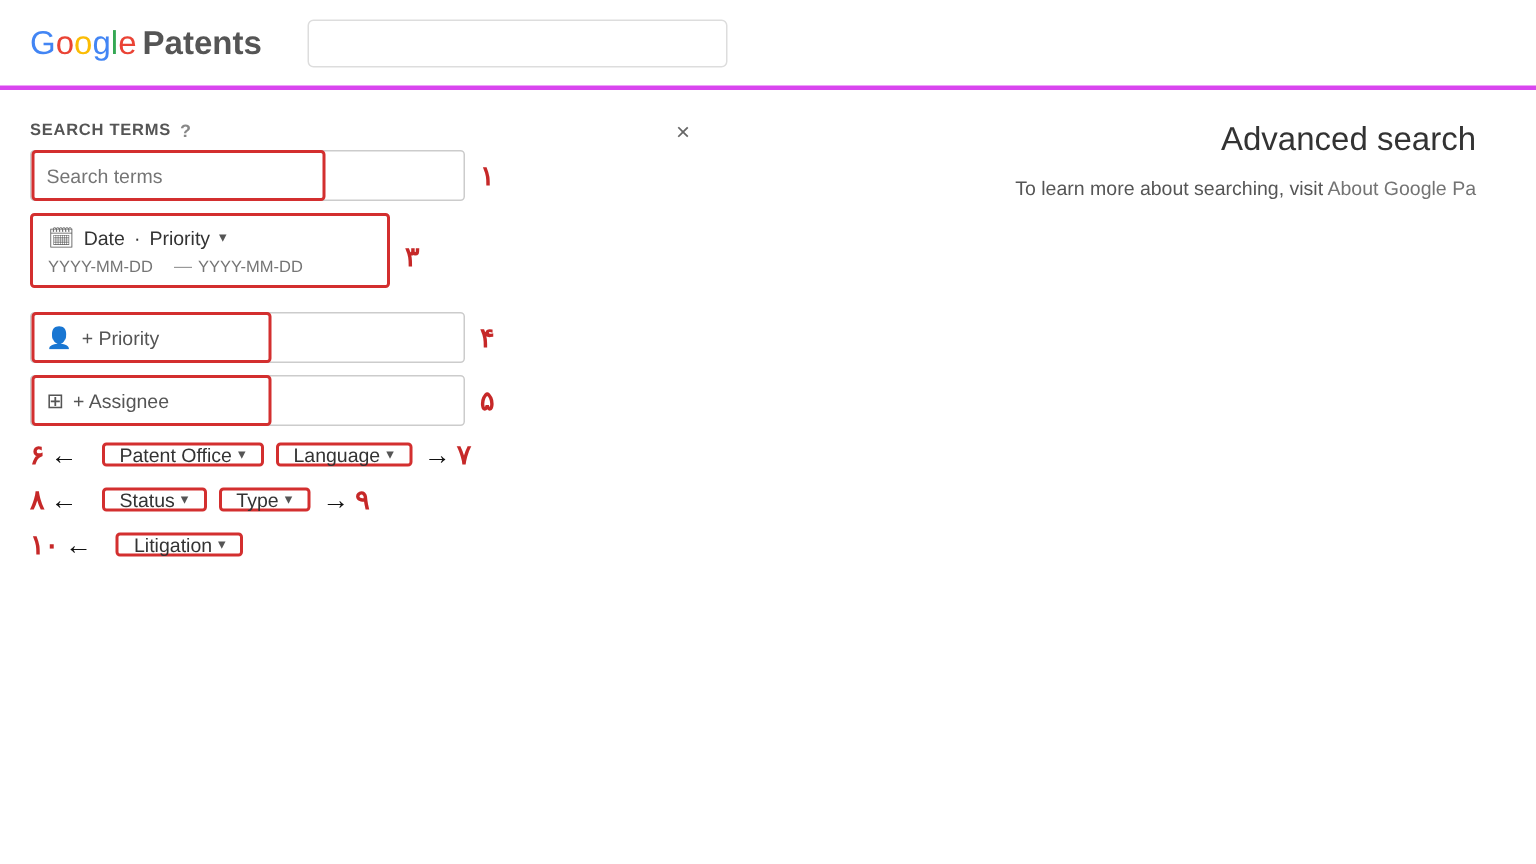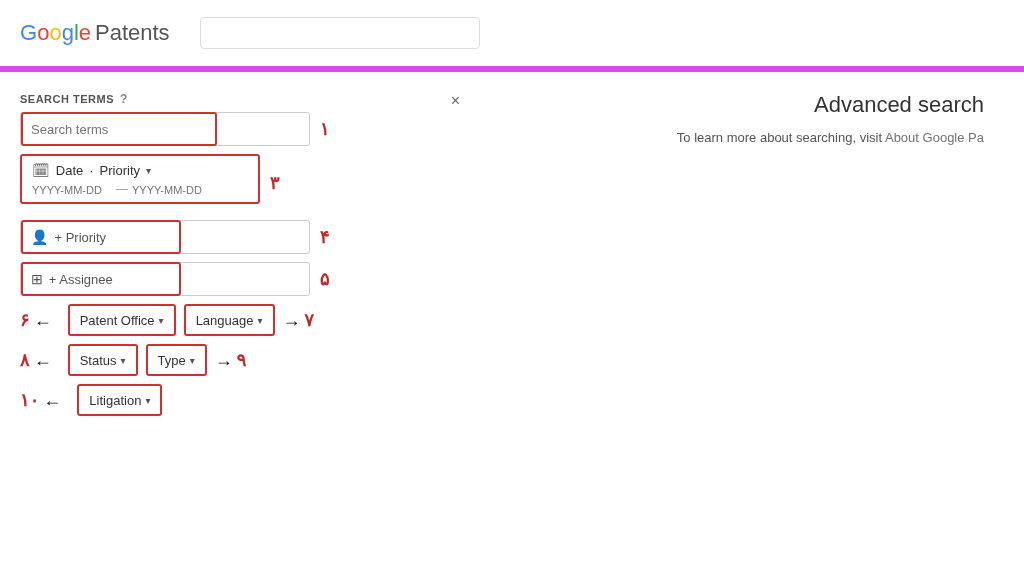--- a/index.html
+++ b/index.html
@@ -10,32 +10,32 @@
       height: 576px;
       overflow: hidden;
       position: relative;
     }
 
     
     .header {
       display: flex;
       align-items: center;
       padding: 12px 20px;
-      border-bottom: 6px solid #d946ef;
+      border-bottom: 3px solid #d946ef;
       background: #fff;
-      height: 72px;
+      height: 60px;
     }
     .logo {
       display: flex;
       align-items: center;
       margin-right: 30px;
     }
     .logo-text {
       font-size: 22px;
-      font-weight: 400;
+      font-weight: 700;
       color: #555;
       margin-left: 4px;
     }
     .search-box {
       border: 1px solid #ddd;
       border-radius: 4px;
       height: 32px;
       width: 280px;
       padding: 0 8px;
     }
@@ -181,21 +181,21 @@
     }
     .bottom-row {
       display: flex;
       align-items: center;
       margin-bottom: 8px;
       gap: 8px;
     }
     .dropdown-btn {
       border: 2px solid #d32f2f;
       border-radius: 3px;
-      height: 32px;
+      height: 16px;
       padding: 0 10px;
       display: flex;
       align-items: center;
       gap: 4px;
       font-size: 13px;
       color: #333;
       cursor: pointer;
       background: #fff;
     }
     .dropdown-btn .arr {

